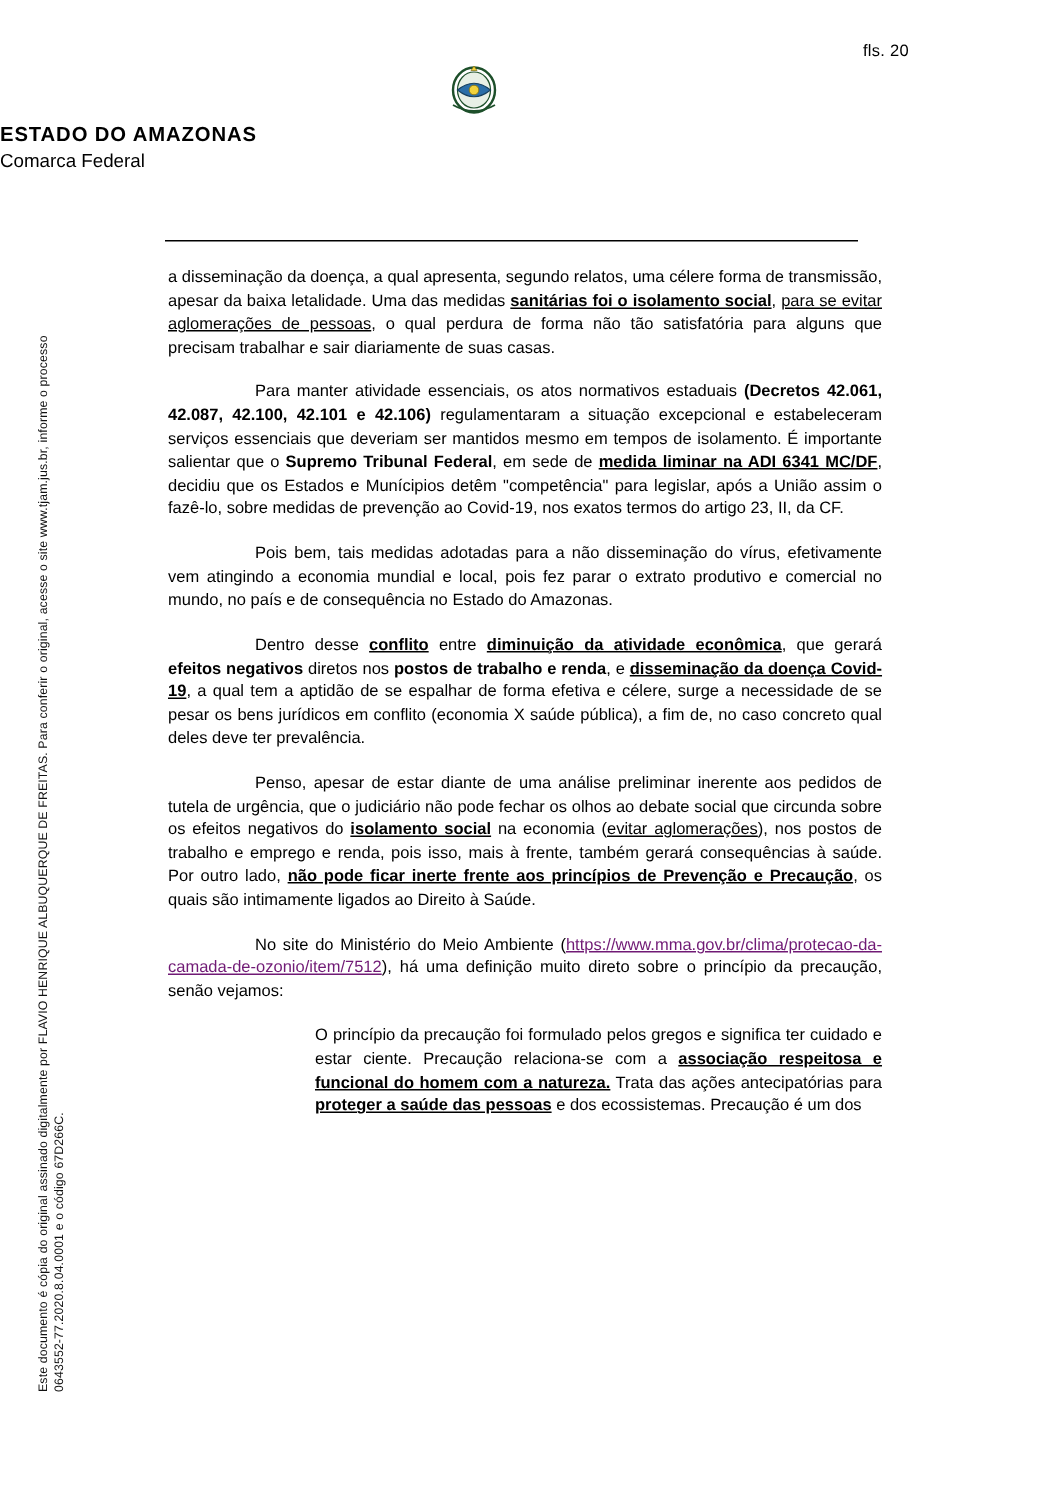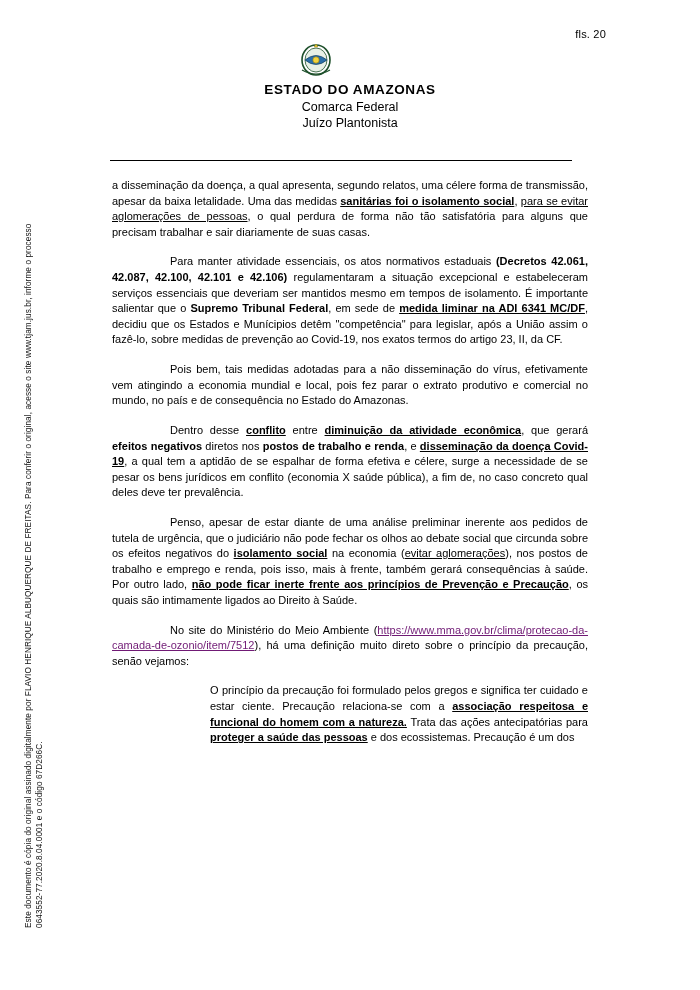--- a/index.html
+++ b/index.html
@@ -61,21 +61,21 @@
     transform: translateX(-50%);
     top: 40px;
     width: 40px;
     height: 40px;
   }
   .header-block {
     position: absolute;
     top: 82px;
     left: 0;
     width: 700px;
-    text-align: center;
+    text-align: left;
     line-height: 1.22;
   }
   .header-block .h1 {
     font-size: 13.5px;
     font-weight: bold;
     letter-spacing: 0.6px;
   }
   .header-block .h2 {
     font-size: 13.5px;
     font-weight: bold;
@@ -146,21 +146,20 @@
       <path d="M9 20 q11 -9 22 0 q-11 9 -22 0 z" fill="#2b6ea8" stroke="#17405f" stroke-width="0.7"></path>
       <circle cx="20" cy="20" r="3.2" fill="#f2d33c" stroke="#8a7612" stroke-width="0.6"></circle>
       <path d="M20 4 l2 3 h-4 z" fill="#f2d33c" stroke="#8a7612" stroke-width="0.5"></path>
       <path d="M6 30 q14 8 28 0" fill="none" stroke="#1d4f2a" stroke-width="1.2"></path>
     </svg>
   </div>
 
   <div class="header-block">
     <div class="h1">ESTADO DO AMAZONAS</div>
     <div class="h3">Comarca Federal</div>
-    <div class="h4">Juízo Plantonista</div>
   </div>
 
   <div class="hrule"></div>
 
   <div class="content">
 
     <p><span>a disseminação da doença, a qual apresenta, segundo relatos, uma célere forma de transmissão, apesar da baixa letalidade. Uma das medidas </span><span class="bu">sanitárias foi o isolamento social</span><span>, </span><span class="u">para se evitar aglomerações de pessoas</span><span>, o qual perdura de forma não tão satisfatória para alguns que precisam trabalhar e sair diariamente de suas casas.</span></p>
 
     <p class="indent"><span>Para manter atividade essenciais, os atos normativos estaduais </span><span class="b">(Decretos 42.061, 42.087, 42.100, 42.101 e 42.106)</span><span> regulamentaram a situação excepcional e estabeleceram serviços essenciais que deveriam ser mantidos mesmo em tempos de isolamento. É importante salientar que o </span><span class="b">Supremo Tribunal Federal</span><span>, em sede de </span><span class="bu">medida liminar na ADI 6341 MC/DF</span><span>, decidiu que os Estados e Munícipios detêm "competência" para legislar, após a União assim o fazê-lo, sobre medidas de prevenção ao Covid-19, nos exatos termos do artigo 23, II, da CF.</span></p>
 

